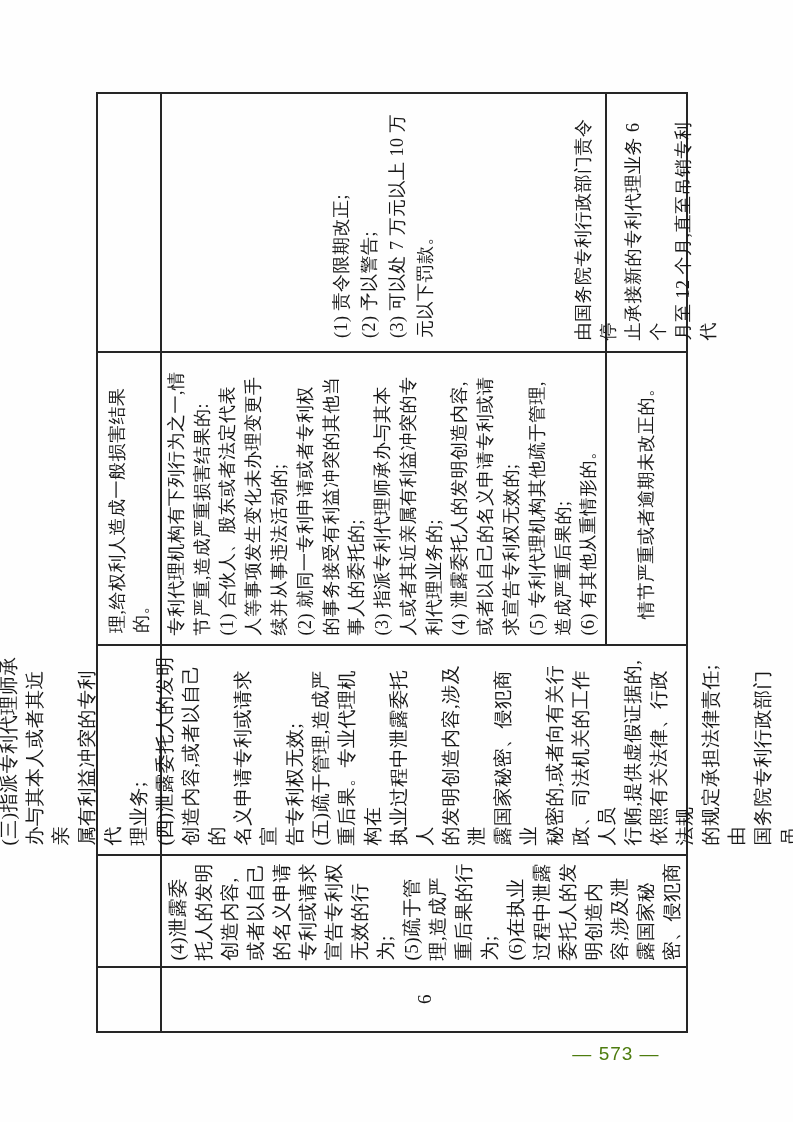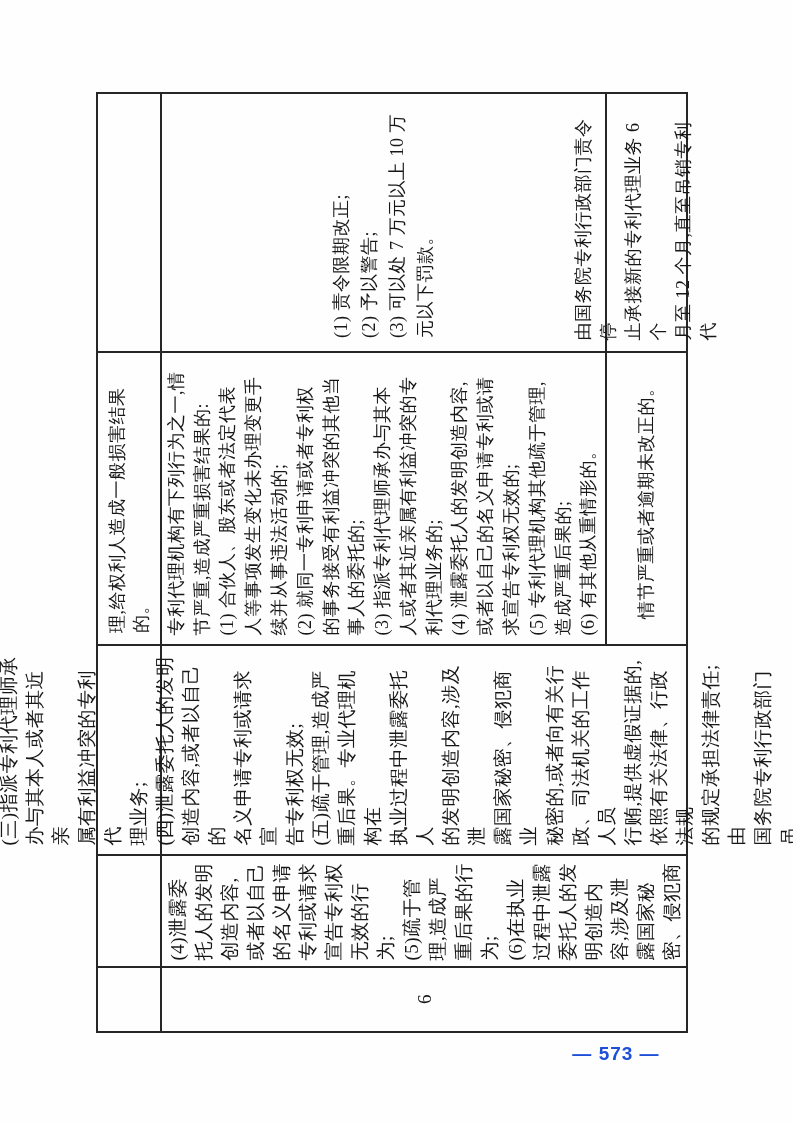--- a/index.html
+++ b/index.html
@@ -52,23 +52,22 @@
   .rot-c1 { width:253px; height:74px;  padding:0 8px;  font-size:18px; line-height:25px; }
   .rot-a2 { width:286px; height:56px;  padding:0 8px;  font-size:18px; line-height:24px; }
   .rot-b2 { width:287px; height:440px; padding:0 6px;  font-size:18px; line-height:25.8px; }
   .rot-c2 { width:286px; height:74px;  padding:0 22px; font-size:18px; line-height:25px; }
   .rot-b3 { width:203px; height:521px; padding:0 6px;  font-size:19px; line-height:26px; }
   .rot-b4 { width:107px; height:521px; padding:0 4px;  font-size:19px; line-height:26px; }
   .rot-b5 { width:58px;  height:519px; padding:0;      font-size:19px; line-height:22px; text-align:center; }
 
   .footer-page-number {
     position:absolute; left:556px; top:1043px; width:120px;
-    text-align:center; font-size:19px; color:#1d4ed8; letter-spacing:1px;
+    text-align:center; font-size:19px; color:#4d7c0f; letter-spacing:1px;
     font-family:"Liberation Sans","DejaVu Sans",sans-serif;
-    font-weight:bold;
   }
 </style>
 </head>
 <body>
 
 <div class="page">
 
   <div class="vl vl-left"></div>
   <div class="vl vl-col1"></div>
   <div class="vl vl-col2"></div>

